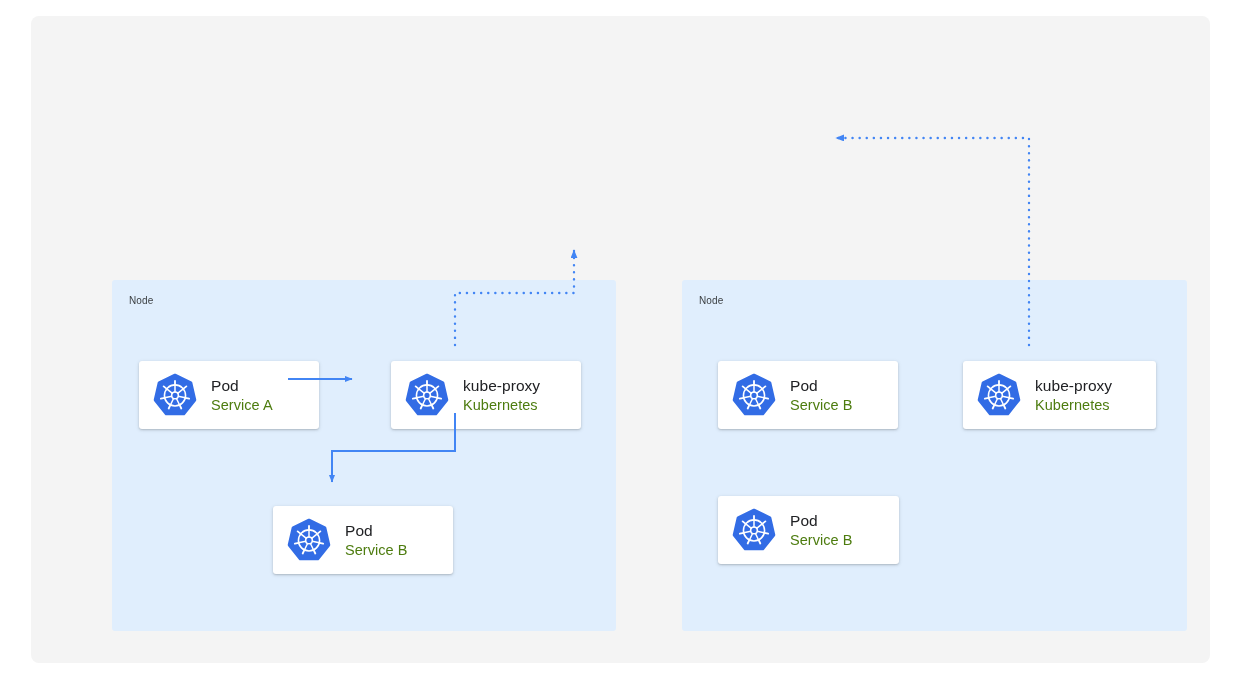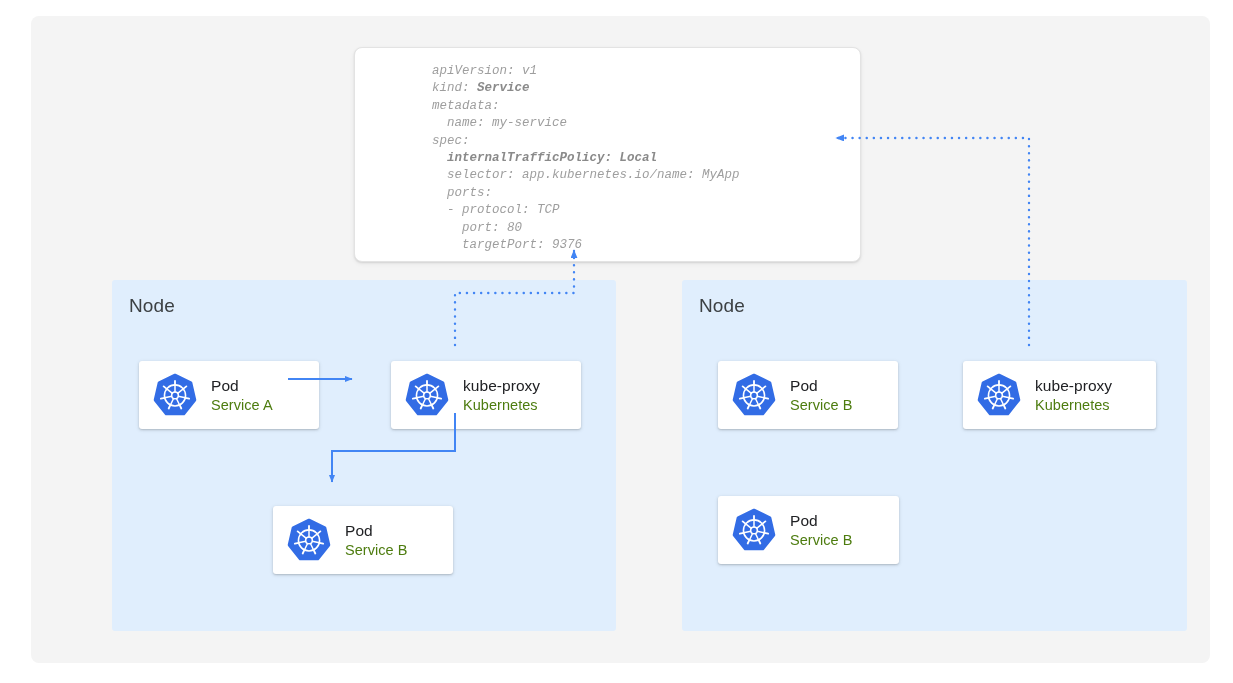--- a/index.html
+++ b/index.html
@@ -63,21 +63,21 @@
     background: #e0eefd;
     border-radius: 3px;
   }
   #node-left  { left: 81px;  top: 264px; width: 504px; height: 351px; }
   #node-right { left: 651px; top: 264px; width: 505px; height: 351px; }
 
   .node-label {
     position: absolute;
     left: 17px;
     top: 15px;
-    font-size: 19px;
+    font-size: 10px;
     color: #3c4043;
     letter-spacing: 0.1px;
   }
 
   
   .card {
     position: absolute;
     background: #ffffff;
     border-radius: 3px;
     box-shadow: 0 1px 2px rgba(60,64,67,0.25), 0 1px 4px rgba(60,64,67,0.10);
@@ -124,33 +124,20 @@
     width: 1233px;
     height: 683px;
     pointer-events: none;
   }
 </style>
 </head>
 <body>
 
 <div id="canvas">
 
-  <div id="yaml-card">
-    <pre id="yaml-code">apiVersion: v1
-kind: <span class="b">Service</span>
-metadata:
-  name: my-service
-spec:
-  <span class="b">internalTrafficPolicy: Local</span>
-  selector: app.kubernetes.io/name: MyApp
-  ports:
-  - protocol: TCP
-    port: 80
-    targetPort: 9376</pre>
-  </div>
 
   <div id="node-left" class="node-box">
     <div class="node-label">Node</div>
   </div>
 
   <div id="node-right" class="node-box">
     <div class="node-label">Node</div>
   </div>
 
   <div id="card-pod-a" class="card">

